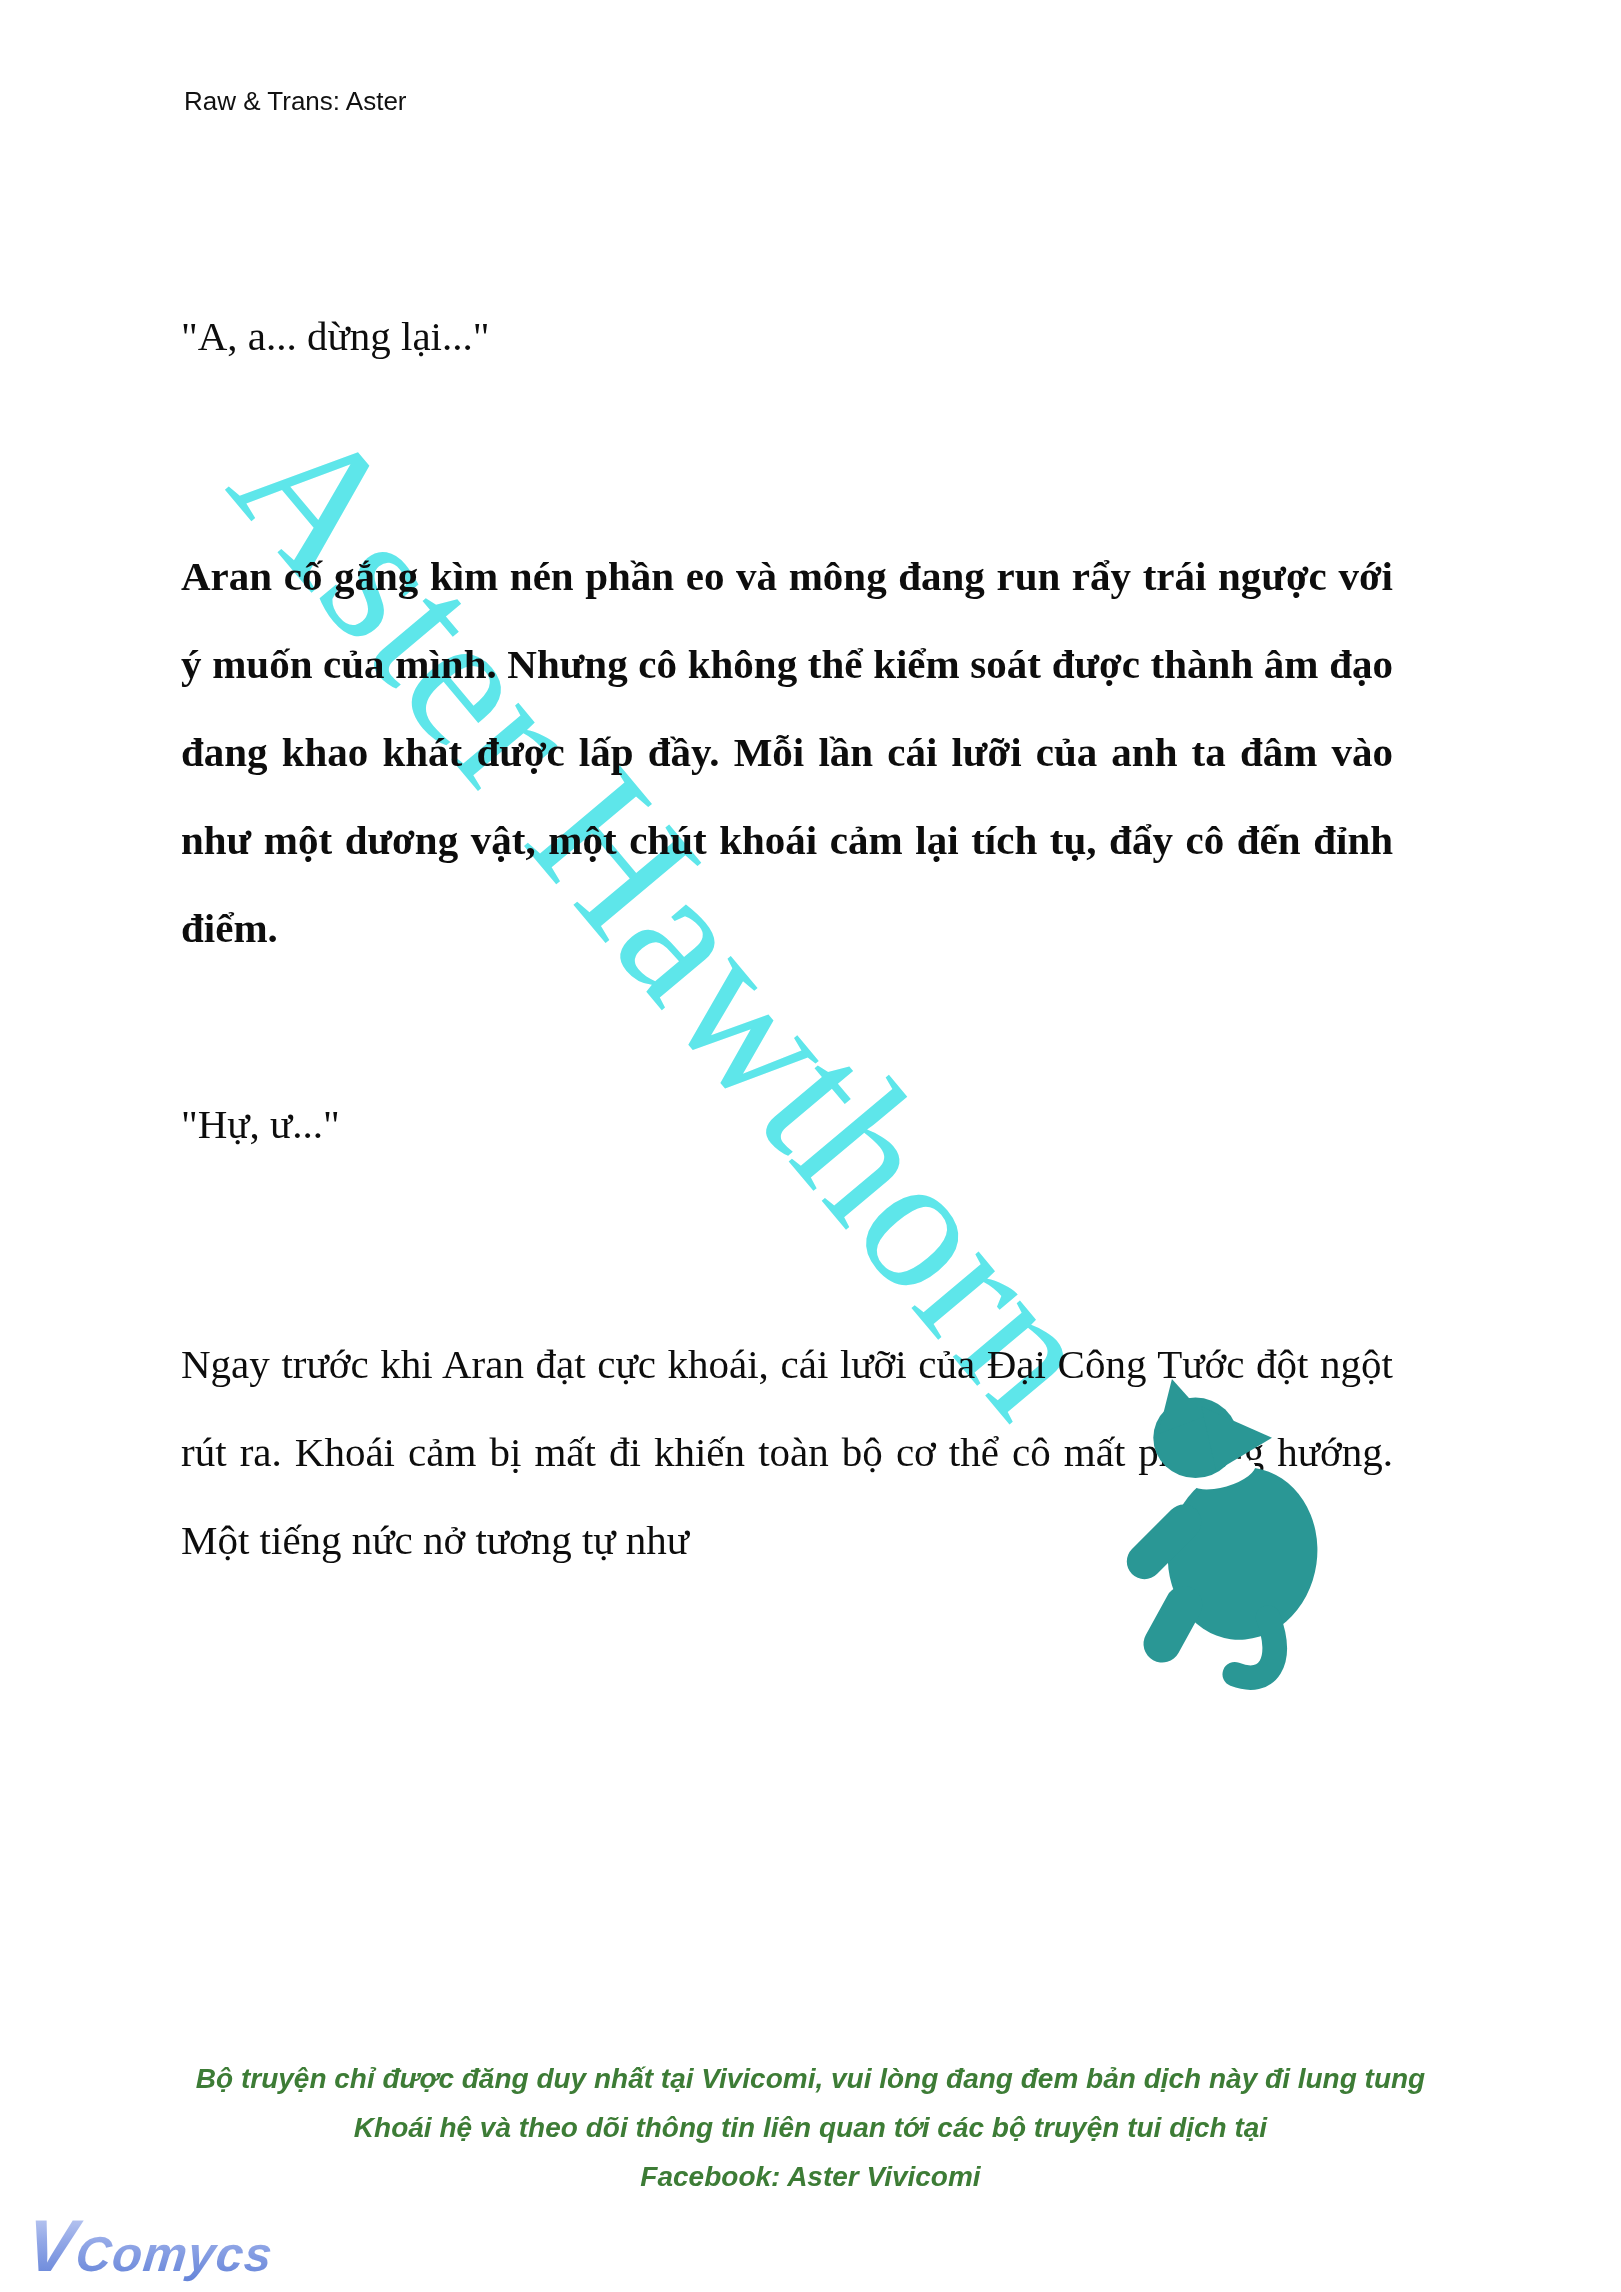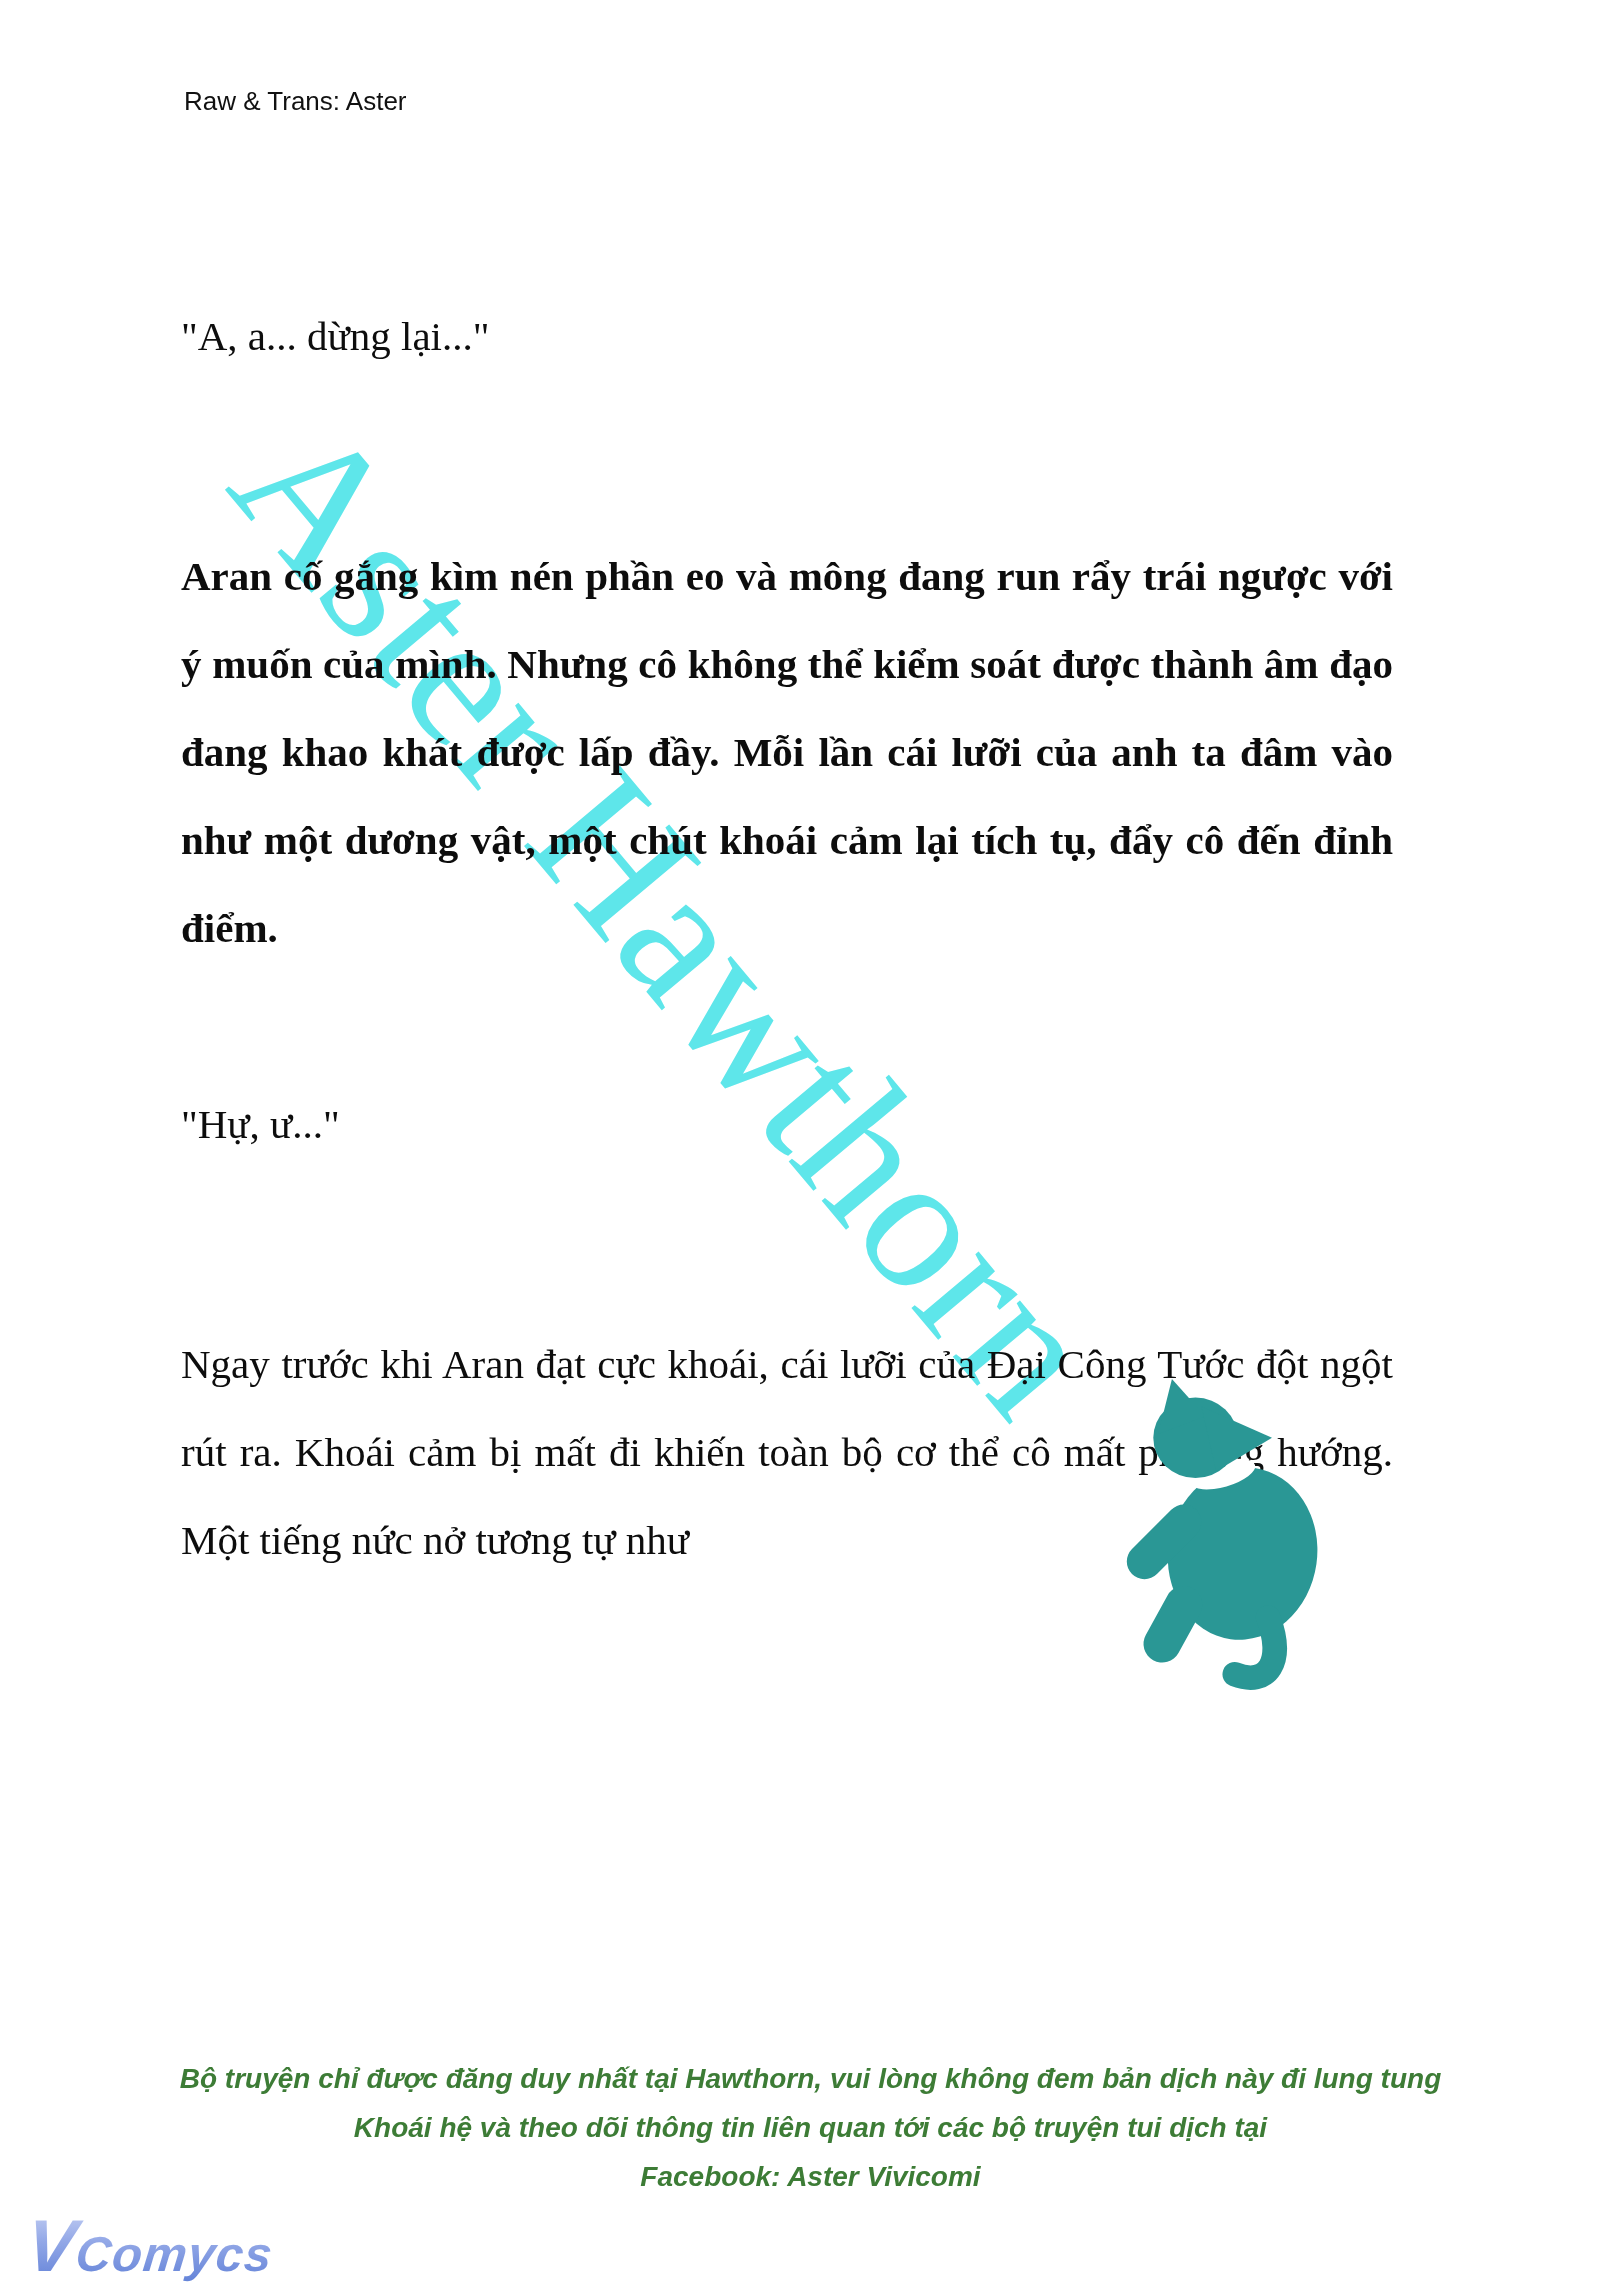--- a/index.html
+++ b/index.html
@@ -123,21 +123,21 @@
 
       <ellipse cx="74" cy="62" rx="43" ry="41"></ellipse>
 
       <polygon points="36,58 50,2 84,40"></polygon>
 
       <polygon points="80,30 152,62 95,96"></polygon>
     </g>
   </svg>
 
   <div class="footer" style="color: rgb(61, 124, 54);">
-    <div>Bộ truyện chỉ được đăng duy nhất tại Hawthorn, vui lòng không đem bản dịch này đi lung tung</div>
+    <div>Bộ truyện chỉ được đăng duy nhất tại Vivicomi, vui lòng đang đem bản dịch này đi lung tung</div>
     <div>Khoái hệ và theo dõi thông tin liên quan tới các bộ truyện tui dịch tại</div>
     <div>Facebook: Aster Vivicomi</div>
   </div>
 
   <div class="logo">VComycs</div>
 
 </div>
 
 
 </body></html>

